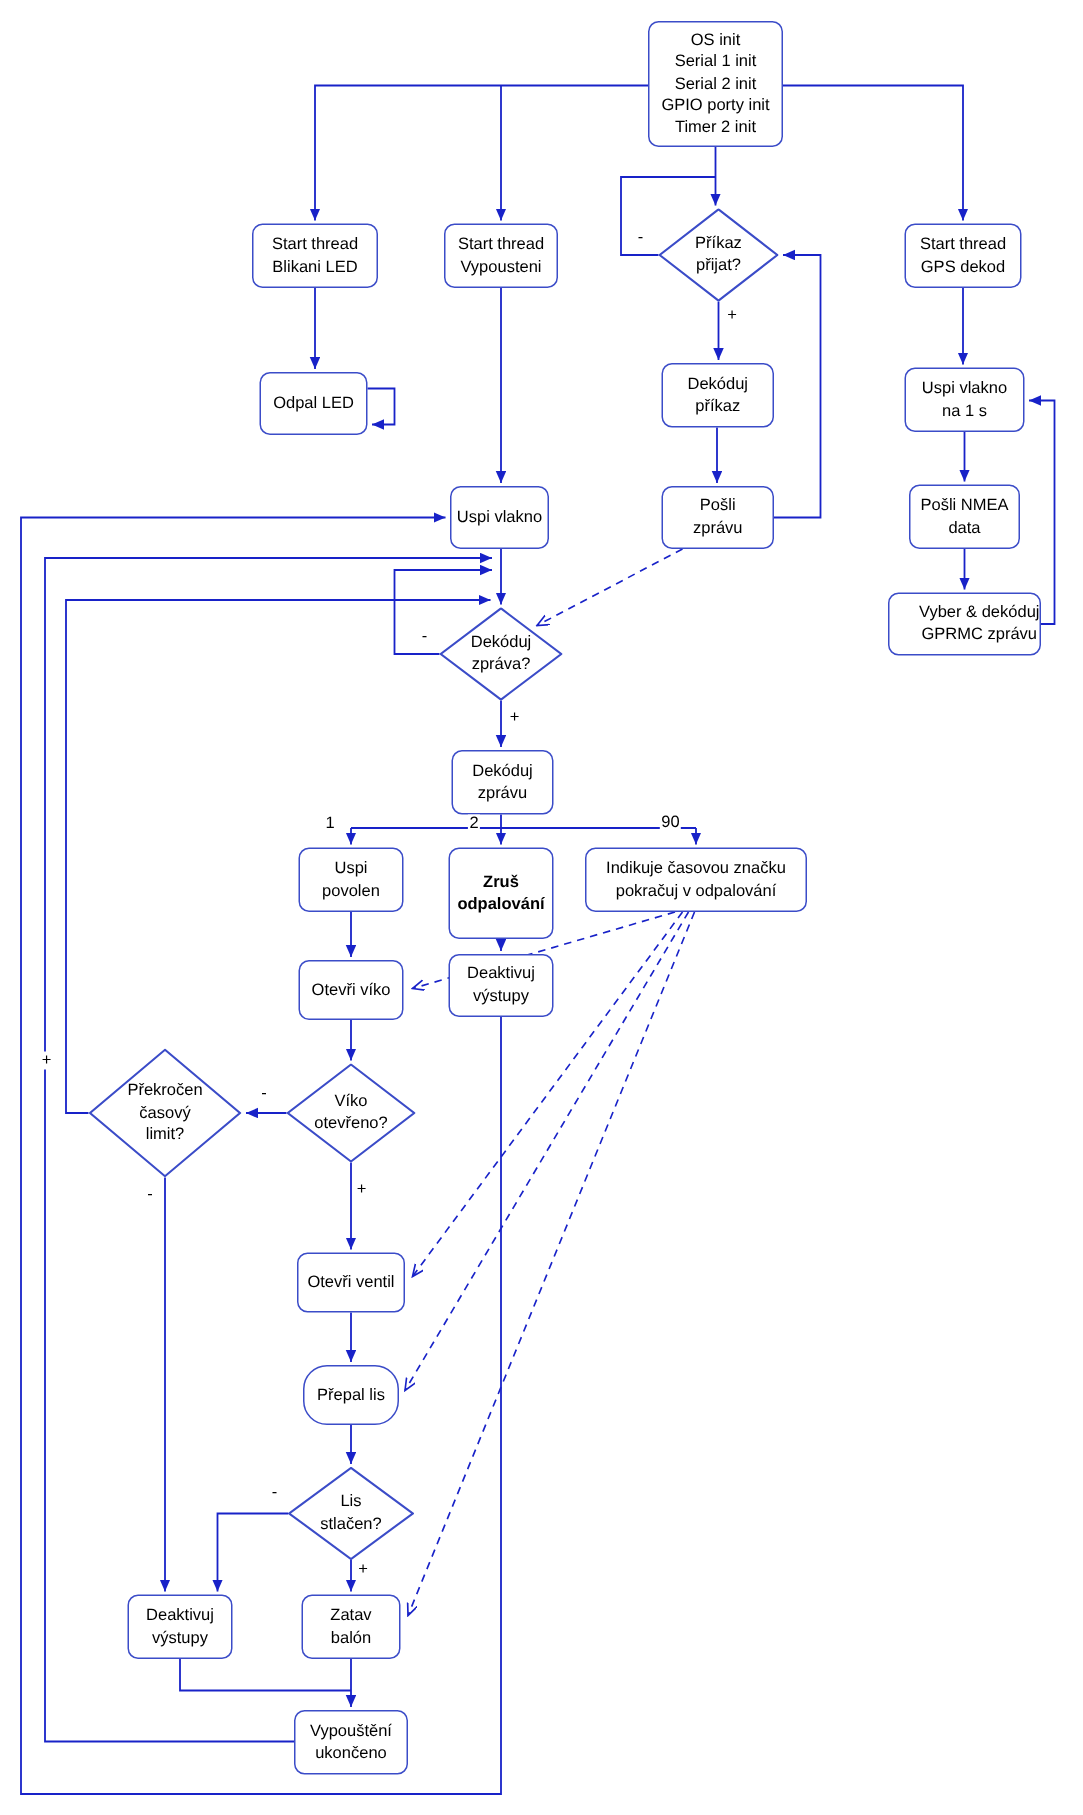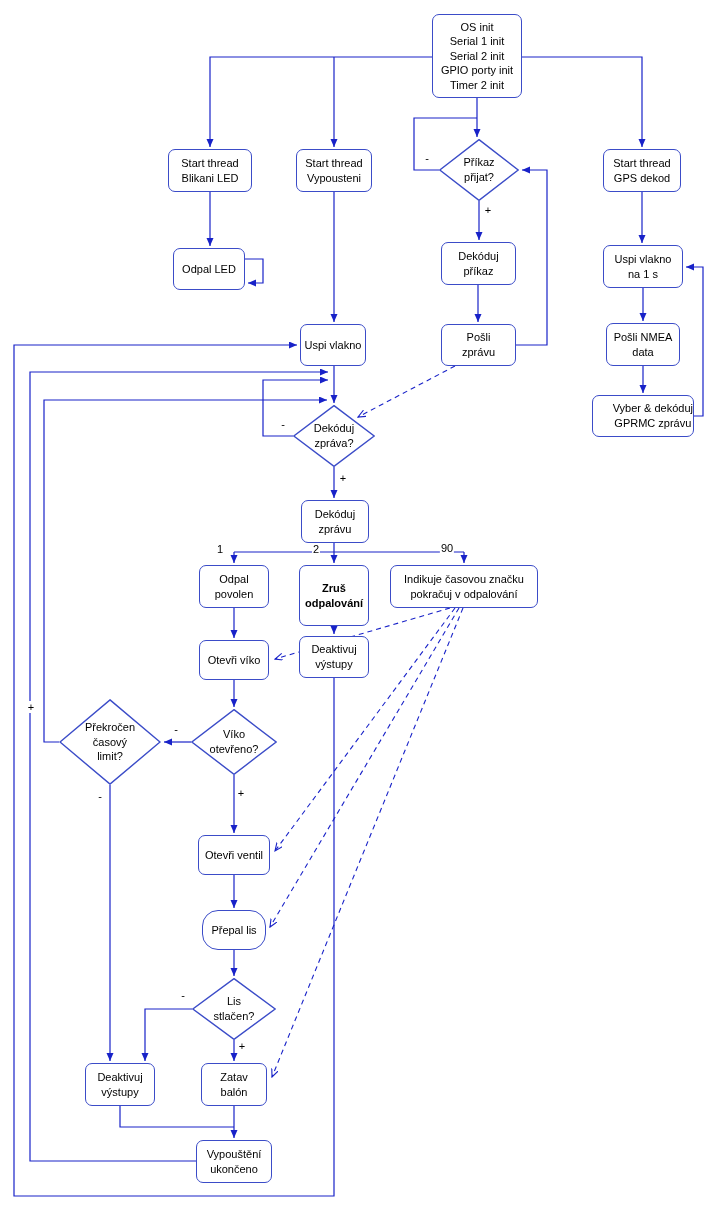--- a/index.html
+++ b/index.html
@@ -122,21 +122,21 @@
   </div>
   <div class="node box" style="left:592px;top:395px;width:102px;height:42px;justify-content:flex-end;">
     <span>Vyber &amp; dekóduj
 GPRMC zprávu</span>
   </div>
   <div class="node box" style="left:301px;top:500px;width:68px;height:43px;">
     <span>Dekóduj
 zprávu</span>
   </div>
   <div class="node box" style="left:199px;top:565px;width:70px;height:43px;">
-    <span>Odpal
+    <span>Uspi
 povolen</span>
   </div>
   <div class="node box" style="left:299px;top:565px;width:70px;height:61px;font-weight:bold;">
     <span>Zruš
 odpalování</span>
   </div>
   <div class="node box" style="left:390px;top:565px;width:148px;height:43px;">
     <span>Indikuje časovou značku
 pokračuj v odpalování</span>
   </div>

